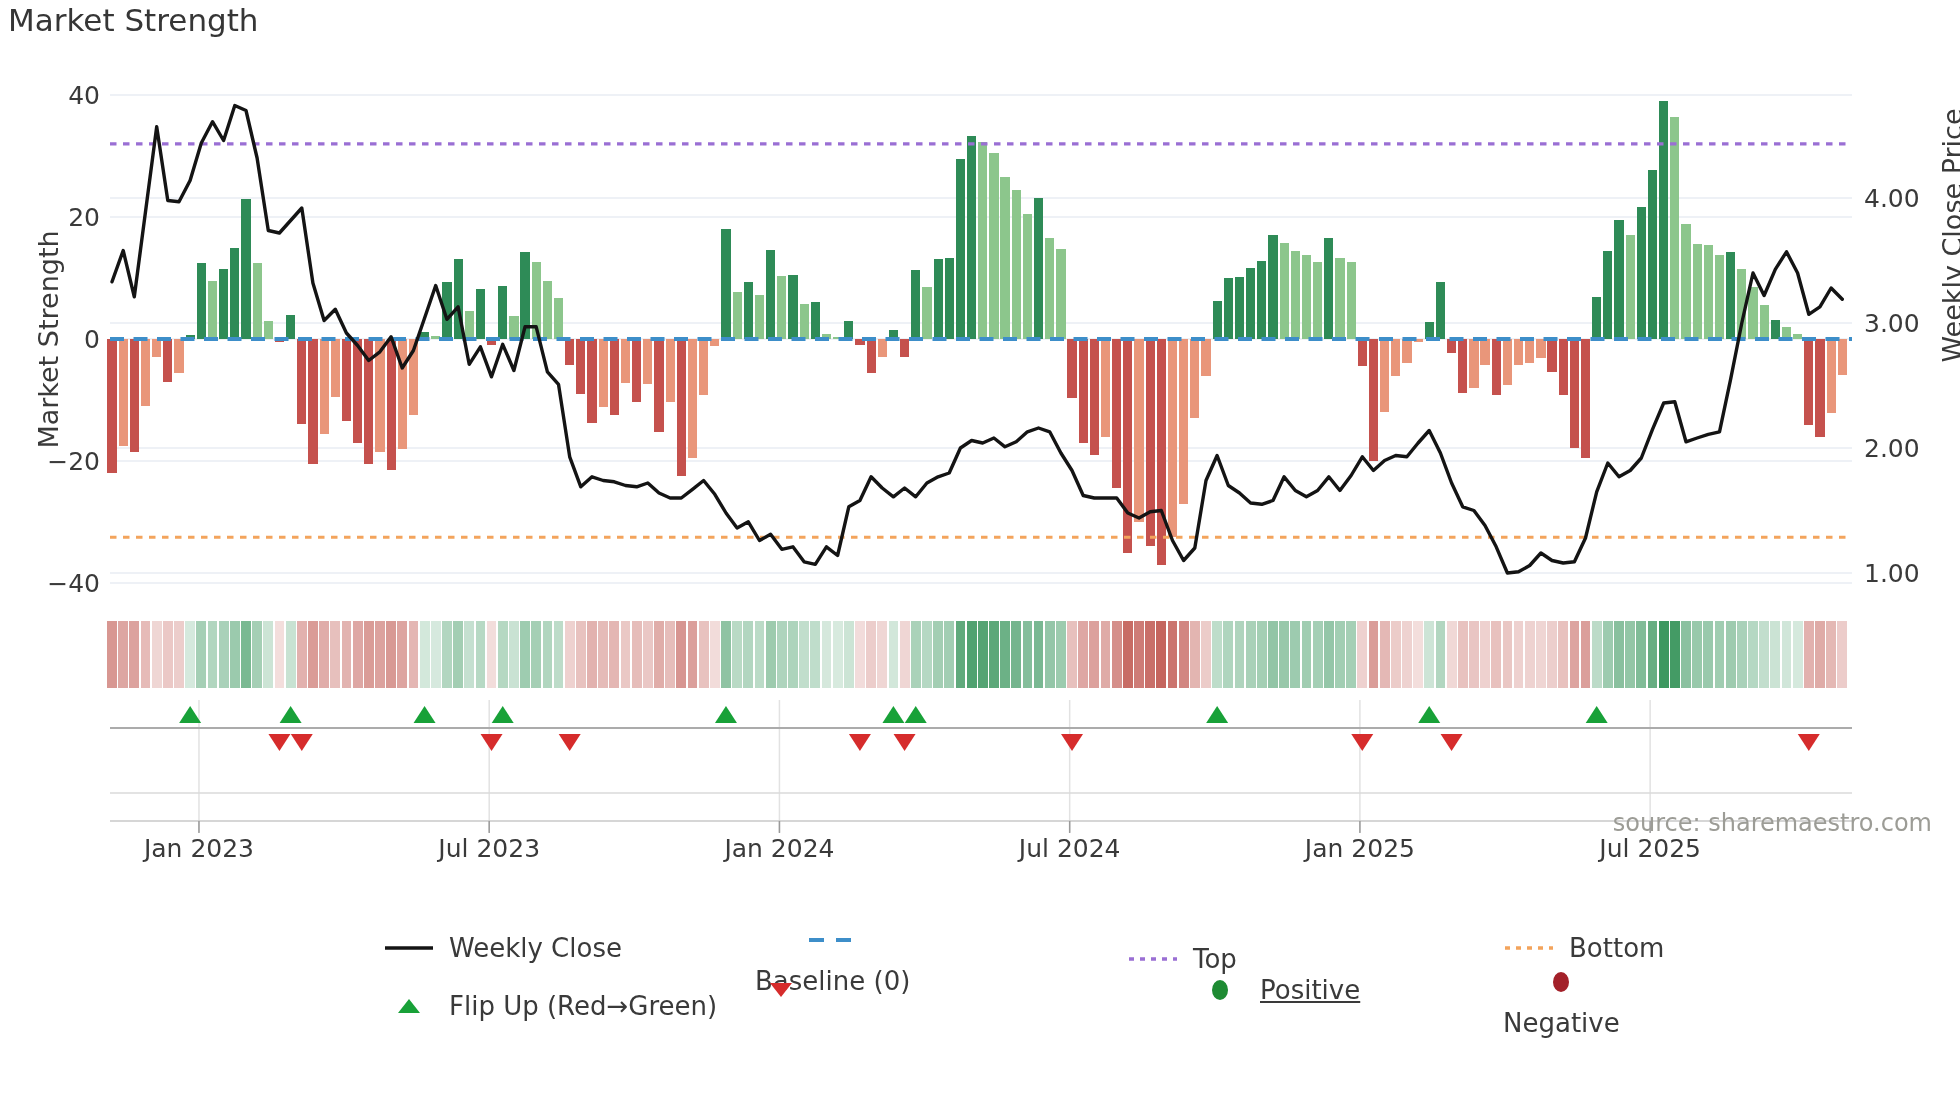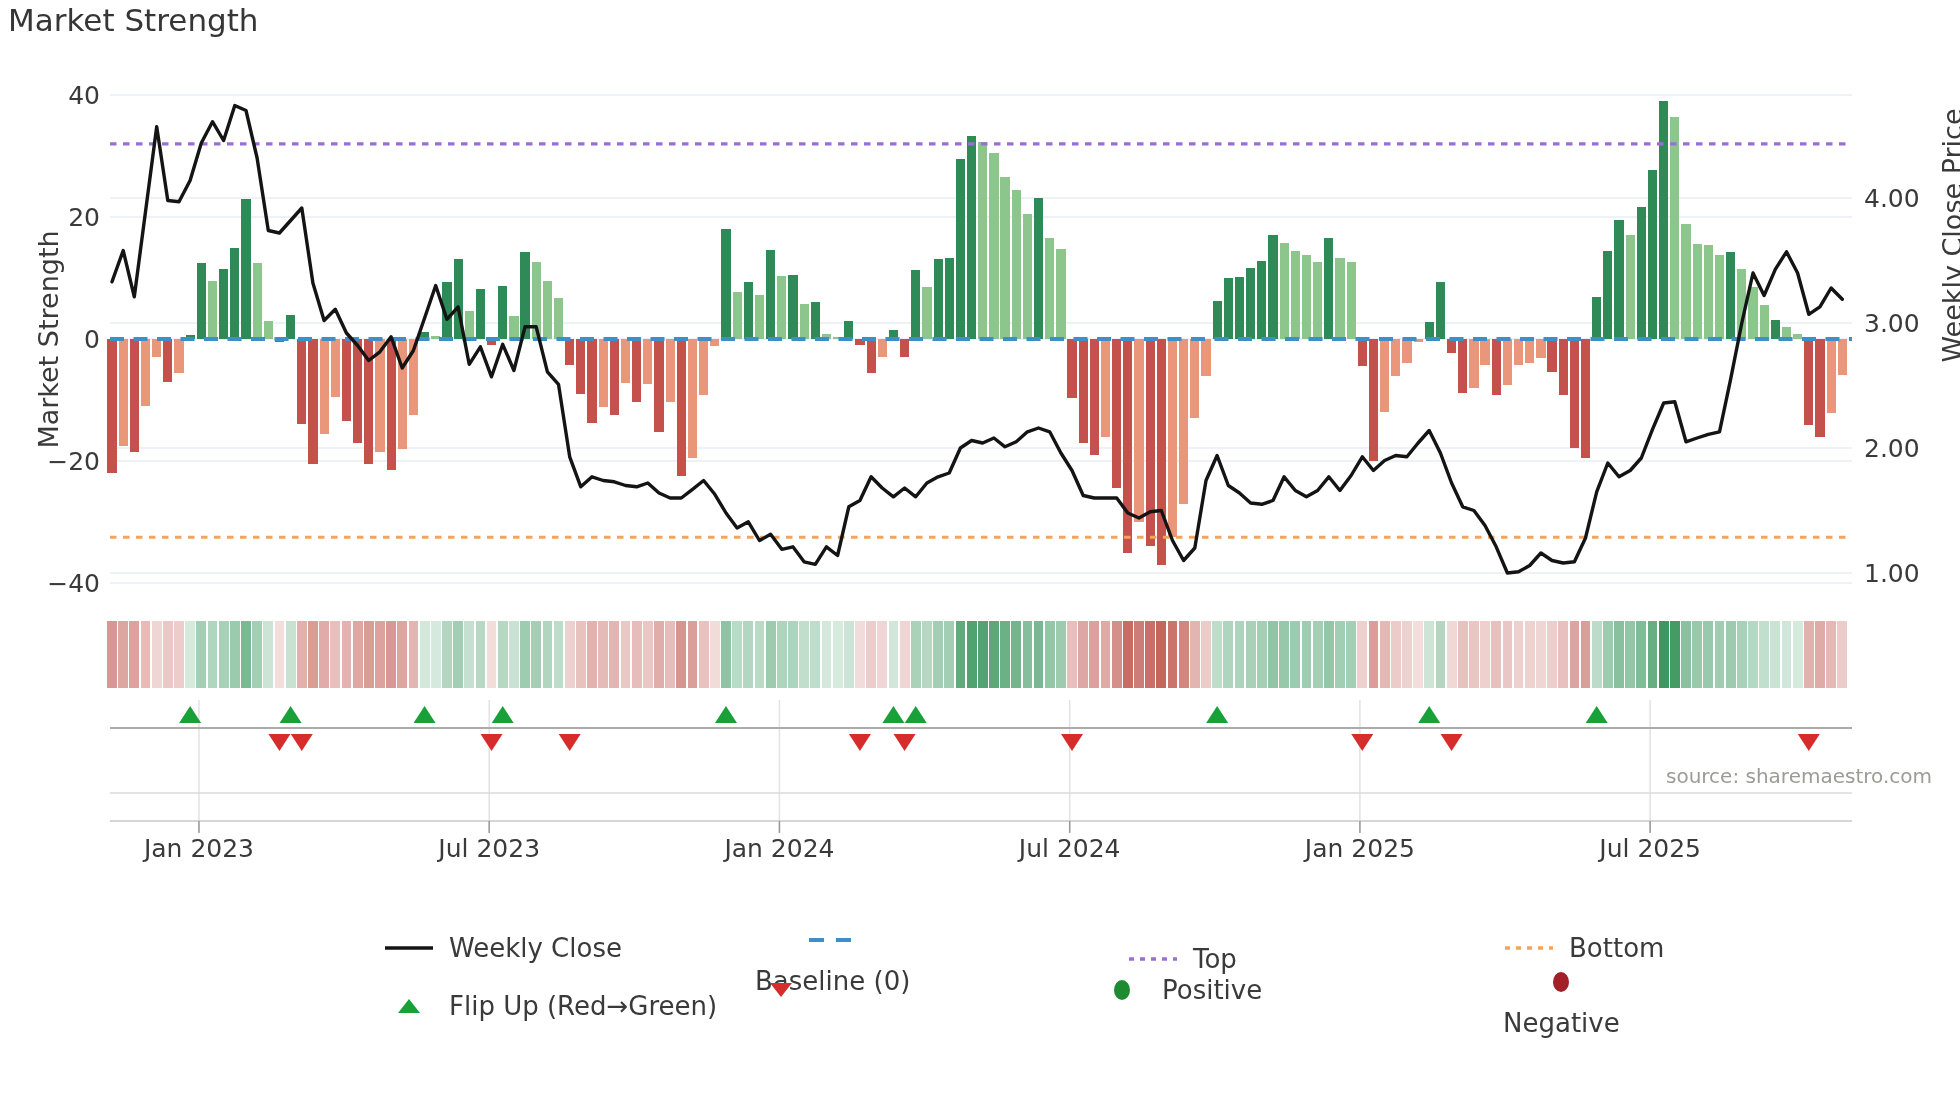--- a/index.html
+++ b/index.html
@@ -4,21 +4,21 @@
 <style>
   html,body{margin:0;padding:0;background:#fff;}
   body{width:1960px;height:1102px;position:relative;overflow:hidden;
        font-family:"DejaVu Sans","Liberation Sans",sans-serif;color:#3a3a3a;}
   #stage{position:absolute;inset:0;border-radius:32px;}
   #chart-title{position:absolute;left:8px;top:2px;font-size:31px;color:#363636;}
   #left-axis-title{position:absolute;left:-62px;top:324px;width:220px;text-align:center;
        transform:rotate(-90deg);transform-origin:center;font-size:27px;color:#3a3a3a;}
   #right-axis-title{position:absolute;left:1822px;top:220px;width:260px;text-align:center;
        transform:rotate(-90deg);transform-origin:center;font-size:27px;color:#3a3a3a;white-space:nowrap;}
-  #source-note{position:absolute;right:28px;top:764px;font-size:20px;color:#9c9c96;}
+  #source-note{position:absolute;right:28px;top:809px;font-size:24px;color:#9c9c96;}
   #plot-svg{position:absolute;left:0;top:0;}
   
   #legend{position:absolute;left:0;top:918px;width:1960px;height:100px;font-size:26px;}
   .lg-item{position:absolute;display:flex;align-items:center;gap:14px;height:40px;white-space:nowrap;}
   .lg-swatch{display:inline-flex;align-items:center;justify-content:center;width:52px;height:24px;}
 </style>
 </head>
 <body>
 
 <div id="stage">
@@ -455,21 +455,21 @@
       </span>
         <span>Flip Up (Red→Green)</span>
     </div>
     <div class="lg-item" style="left:755px;top:52px;">
       <span class="lg-swatch">
         <svg width="52" height="24">
             <polygon points="15,5 37,5 26,19" fill="#d62c2c"></polygon>
           </svg>
       </span>
     </div>
-    <div class="lg-item" style="left:1096px;top:52px;">
+    <div class="lg-item" style="left:1194px;top:52px;text-decoration:underline;">
       <span class="lg-swatch">
         <svg width="52" height="24">
             <ellipse cx="26" cy="12" rx="8" ry="10" fill="#1e8b33"></ellipse>
           </svg>
       </span>
         <span>Positive</span>
     </div>
     <div class="lg-item" style="left:1503px;top:52px;flex-direction:column;">
       <span class="lg-swatch">
         <svg width="52" height="24">

